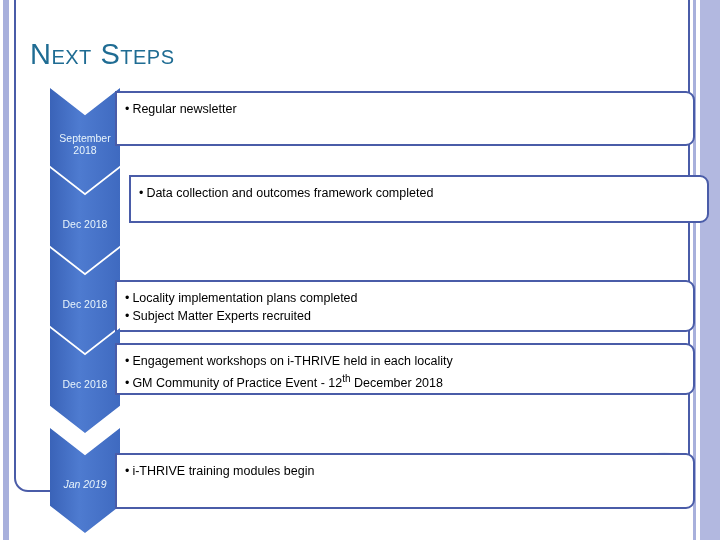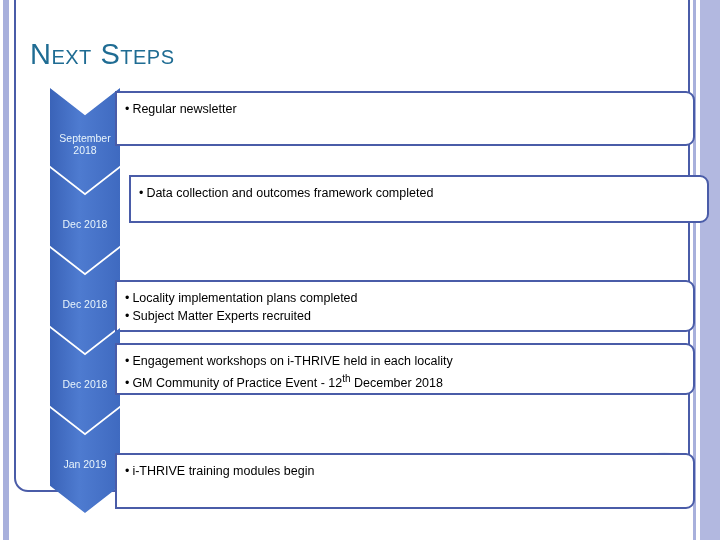--- a/index.html
+++ b/index.html
@@ -174,21 +174,21 @@
       <div class="row">
         <div class="chevron" style="top: 328px;">
           <div class="chevron-label">Dec 2018</div>
         </div>
         <div class="textbox" style="top: 335px; height: 52px; margin-top: 8px;">
           <div class="bullet-line"><span class="b">•</span>Engagement workshops on i-THRIVE held in each locality</div>
           <div class="bullet-line"><span class="b">•</span>GM Community of Practice Event  -  12<sup>th</sup> December 2018</div>
         </div>
       </div>
       <div class="row">
-        <div class="chevron" style="top: 408px;">
+        <div class="chevron" style="top: 428px; font-style: italic;">
           <div class="chevron-label">Jan 2019</div>
         </div>
         <div class="textbox" style="top: 419px; height: 56px; margin-top: 34px;">
           <div class="bullet-line"><span class="b">•</span>i-THRIVE training modules begin</div>
         </div>
       </div>
     </div>
 
 </div>
 

